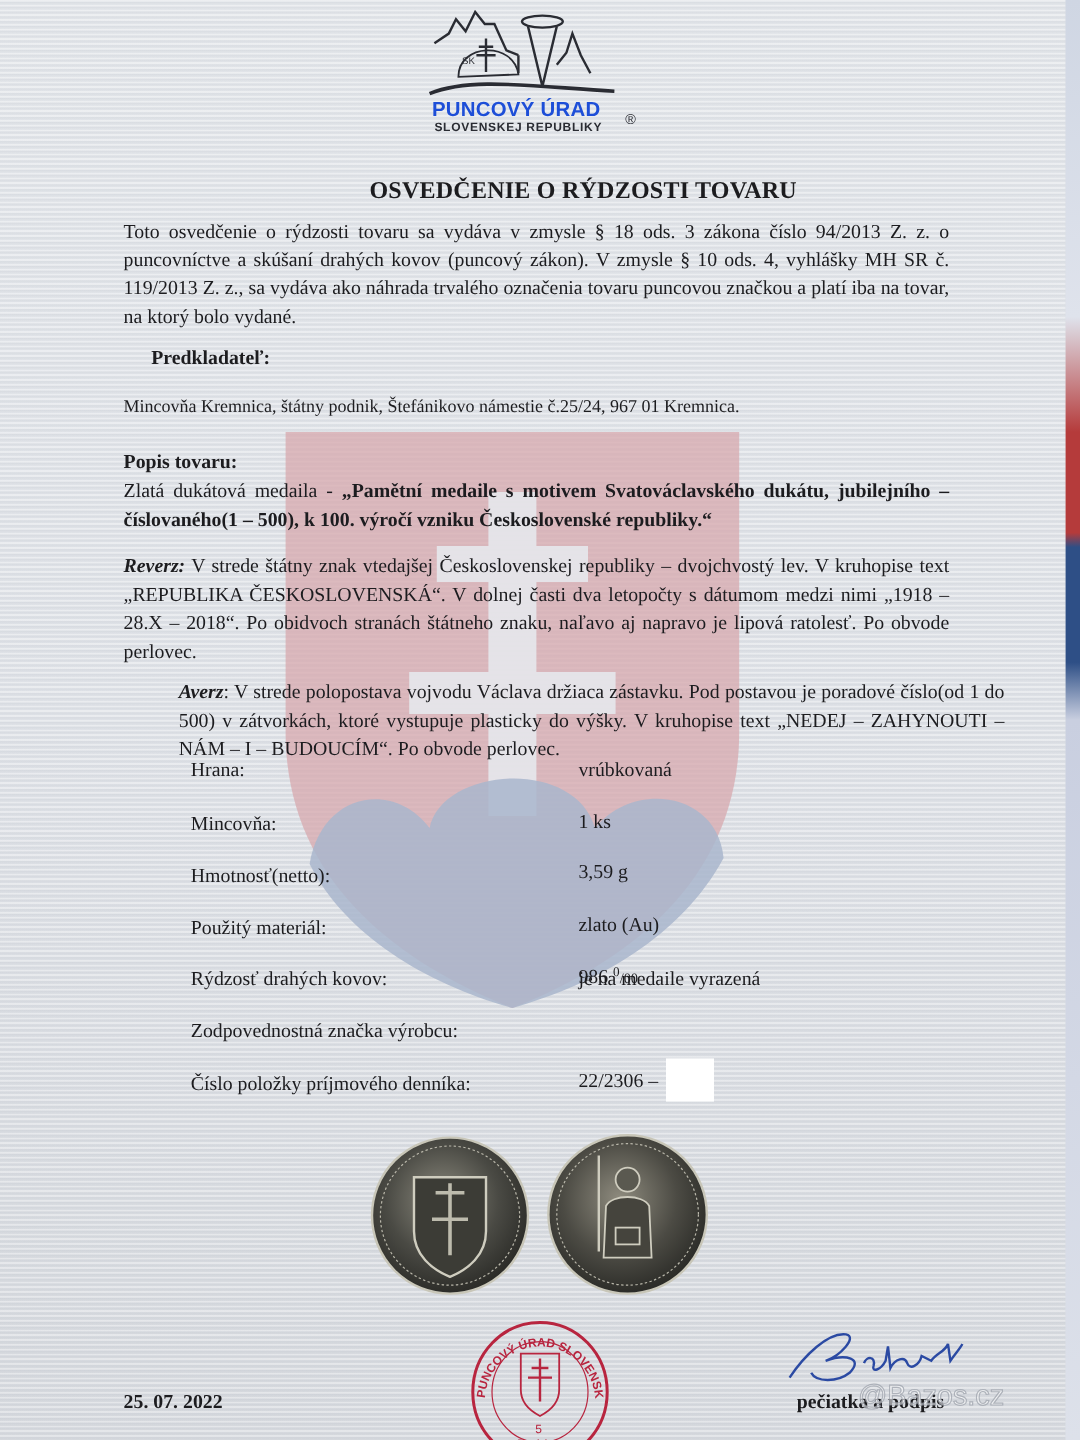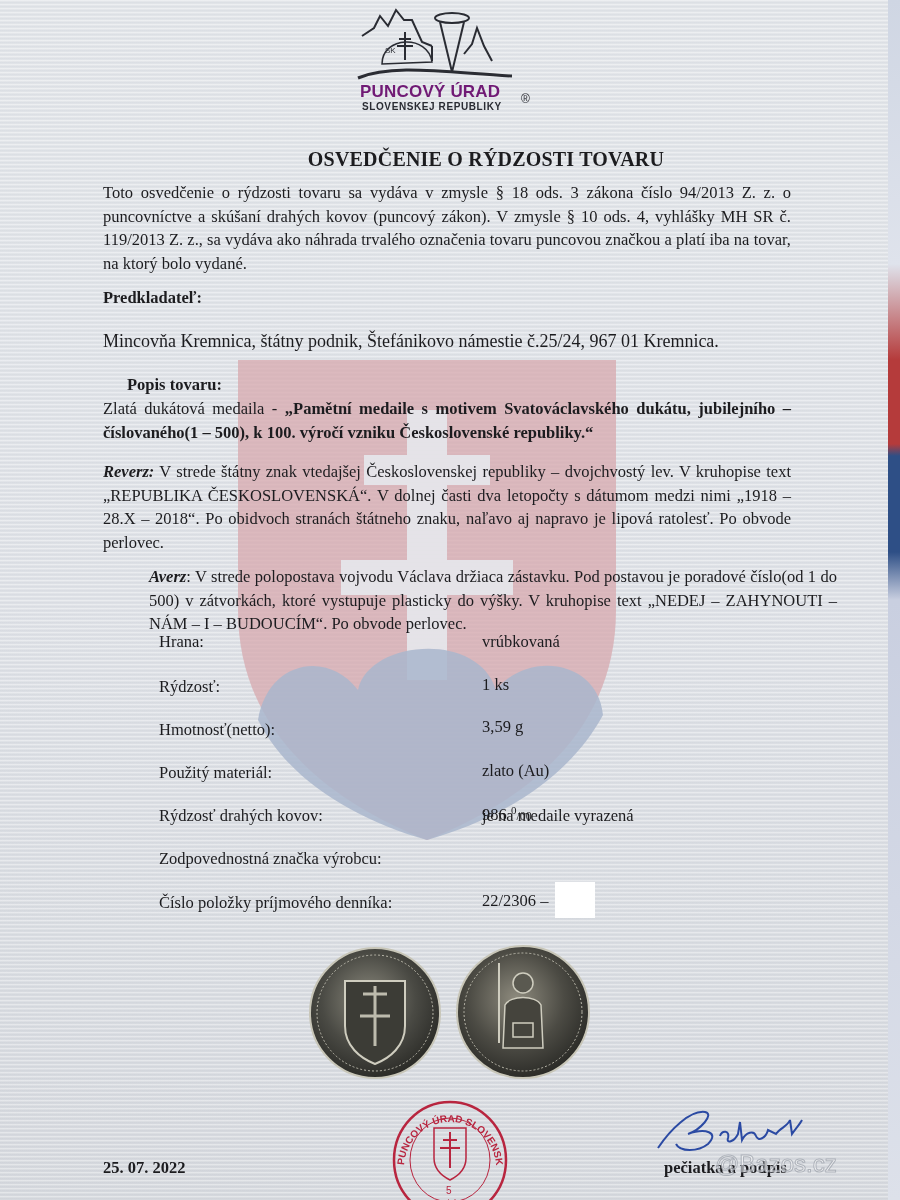--- a/index.html
+++ b/index.html
@@ -17,43 +17,43 @@
   }
   .edge-strip {
     position: absolute; right: 0; top: 0; width: 12px; height: 1200px;
     background: linear-gradient(180deg, #cfd6e3 0%, #dfe3ec 22%, #b53b3b 30%, #b53b3b 37%, #2e4f86 38%, #2e4f86 46%, #c9cfe0 50%, #dde1ea 100%);
   }
   
   .arms { position: absolute; left: 228px; top: 360px; width: 398px; height: 480px; }
   .logo { position: absolute; left: 352px; top: 6px; width: 200px; height: 110px; }
   .logo-title {
     position: absolute; left: 360px; top: 82px; font-family: "Liberation Sans", sans-serif;
-    font-size: 17px; font-weight: bold; color: #701a75; letter-spacing: 0.2px;
+    font-size: 17px; font-weight: bold; color: #1d4ed8; letter-spacing: 0.2px;
   }
   .logo-sub {
     position: absolute; left: 362px; top: 101px; font-family: "Liberation Sans", sans-serif;
     font-size: 10px; font-weight: bold; color: #2a2c33; letter-spacing: 0.6px;
   }
   .logo-reg {
     position: absolute; left: 521px; top: 92px; font-family: "Liberation Sans", sans-serif;
     font-size: 12px; color: #2a2c33;
   }
   .title {
     position: absolute; left: 0; width: 900px; top: 148px; text-align: center;
     font-size: 20px; font-weight: bold; letter-spacing: 0.2px; padding-left: 36px;
   }
   .para {
     position: absolute; left: 103px; width: 688px; font-size: 16.5px; line-height: 23.5px;
     text-align: justify;
   }
   .intro { top: 181px; }
   .head { position: absolute; left: 103px; font-size: 16.5px; font-weight: bold; }
-  .h-predkl { top: 288px; }
-  .predkl { position: absolute; left: 103px; top: 331px; font-size: 18px; }
-  .h-popis { top: 375px; margin-left: 24px; }
+  .h-predkl { top: 288px; margin-left: 23px; }
+  .predkl { position: absolute; left: 103px; top: 331px; font-size: 15px; }
+  .h-popis { top: 375px; }
   .popis { top: 397px; }
   .popis b { font-weight: bold; }
   .reverz { top: 460px; }
   .reverz i, .averz i { font-weight: bold; font-style: italic; }
   .averz { top: 565px; margin-left: 46px; }
   .row-label { position: absolute; left: 159px; font-size: 16.5px; font-weight: normal; }
   .row-value { position: absolute; left: 482px; font-size: 16.5px; }
   .row-value.bold { font-weight: normal; }
   .sup { font-size: 11px; vertical-align: 6px; }
   .sub-small { font-size: 12px; }
@@ -105,21 +105,21 @@
 
 <div class="head h-popis">Popis tovaru:</div>
 <div class="para popis"><span>Zlatá dukátová medaila - </span><b>„Pamětní medaile s motivem Svatováclavského dukátu, jubilejního – číslovaného(1 – 500), k 100. výročí vzniku Československé republiky.“</b></div>
 
 <div class="para reverz"><i>Reverz:</i><span> V strede štátny znak vtedajšej Československej republiky – dvojchvostý lev. V kruhopise text „REPUBLIKA ČESKOSLOVENSKÁ“. V dolnej časti dva letopočty s dátumom medzi nimi „1918 – 28.X – 2018“. Po obidvoch stranách štátneho znaku, naľavo aj napravo je lipová ratolesť. Po obvode perlovec.</span></div>
 <div class="para averz"><i>Averz</i><span>: V strede polopostava vojvodu Václava držiaca zástavku. Pod postavou je poradové číslo(od 1 do 500) v zátvorkách, ktoré vystupuje plasticky do výšky. V kruhopise text „NEDEJ – ZAHYNOUTI – NÁM – I – BUDOUCÍM“. Po obvode perlovec.</span></div>
 
 <div class="row-label" style="top:632px">Hrana:</div>
 <div class="row-value" style="top:632px">vrúbkovaná</div>
 
-<div class="row-label" style="top:677px">Rýdzosť:</div>
+<div class="row-label" style="top:677px">Mincovňa:</div>
 <div class="row-value" style="top:675px">1 ks</div>
 
 <div class="row-label" style="top:720px">Hmotnosť(netto):</div>
 <div class="row-value" style="top:717px">3,59 g</div>
 
 <div class="row-label" style="top:763px">Použitý materiál:</div>
 <div class="row-value bold" style="top:761px">zlato (Au)</div>
 
 <div class="row-label" style="top:806px">Rýdzosť drahých kovov:</div>
 <div class="row-value bold" style="top:804px"><span>986</span> <span class="sup">0</span><span class="sub-small">/00</span></div>

